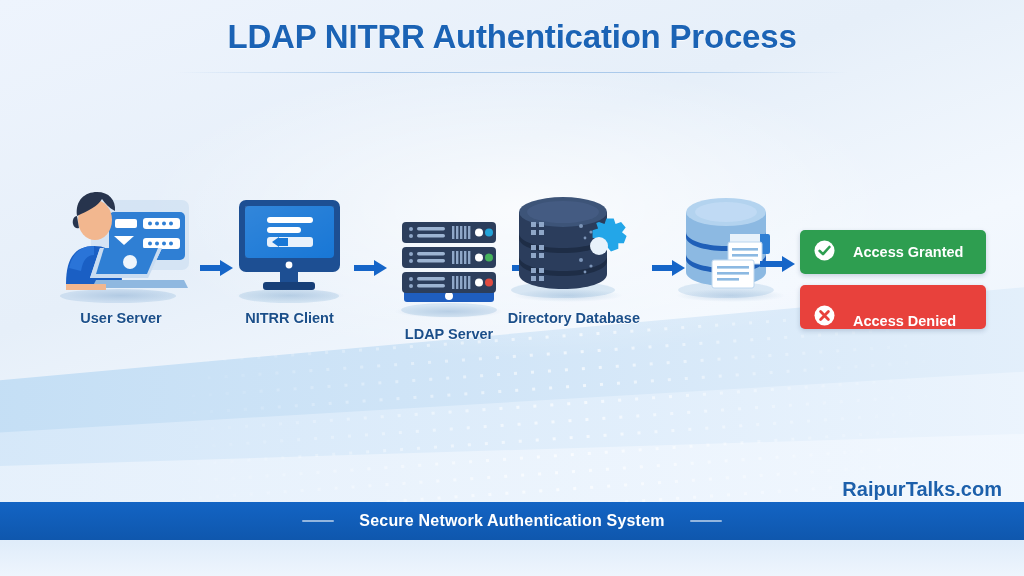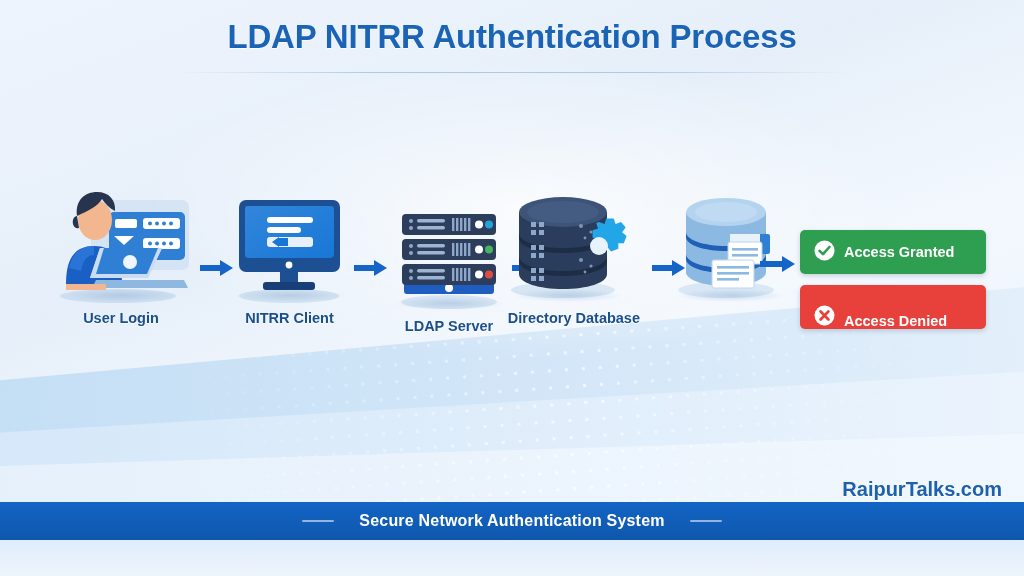--- a/index.html
+++ b/index.html
@@ -94,36 +94,36 @@
     position: absolute;
     left: 50%; bottom: 2px;
     transform: translateX(-50%);
     width: 108px; height: 13px;
     border-radius: 50%;
     background: radial-gradient(ellipse at center, rgba(120,160,200,.32) 0%, rgba(120,160,200,0) 72%);
   }
 
   .n1 { left: 46px;  top: 0; width: 150px; }
   .n2 { left: 227px; top: 0; width: 125px; }
-  .n3 { left: 384px; top: 8px; width: 130px; }
+  .n3 { left: 384px; top: 16px; width: 130px; }
   .n4 { left: 495px; top: 0; width: 145px; text-align: right; }
   .n5 { left: 668px; top: 0; width: 125px; }
 
   
   .arrow { position: absolute; top: 72px; }
   .a1 { left: 200px; } .a2 { left: 354px; }
   .a3 { left: 512px; } .a4 { left: 652px; }
   .a5 { left: 760px; top: 68px; }
 
   
   .badge {
     position: absolute;
     display: flex;
     align-items: center;
-    gap: 9px;
+    gap: 18px;
     width: 186px;
     height: 44px;
     padding: 0 0 0 14px;
     box-sizing: border-box;
     border-radius: 5px;
     color: #ffffff;
     font-size: 14.5px;
     font-weight: bold;
     box-shadow: 0 2px 5px rgba(40,70,110,.22);
   }
@@ -206,21 +206,21 @@
           <path d="M31 30 c-3 0-5 4-4 8 c1 4 4 5 6 4 z" fill="#27344d"></path>
           <path d="M44 92 l10-30 l62 0 l-14 30 z" fill="#dce8f6"></path>
           <path d="M44 92 l10-30 l62 0 l-14 30 z" fill="#c9dcf1"></path>
           <path d="M50 94 h88 l4 8 h-96 z" fill="#8fb8e0"></path>
           <path d="M58 62 h54 l-11 26 h-51 z" fill="#2f7fd4"></path>
           <circle cx="84" cy="76" r="7" fill="#eef5fc"></circle>
           <path d="M20 98 h40 v6 h-40 z" fill="#f2b78f"></path>
         </svg>
         <div class="shadow-ellipse"></div>
       </div>
-      <div class="caption">User Login</div>
+      <div class="caption">User Server</div>
     </div>
 
     <div class="arrow a1">
       <svg width="34" height="20" viewBox="0 0 34 20">
         <rect x="0" y="7" width="22" height="6" fill="#1565c8"></rect>
         <path d="M20 2 L33 10 L20 18 Z" fill="#1565c8"></path>
       </svg>
     </div>
 
     <div class="node n2">

